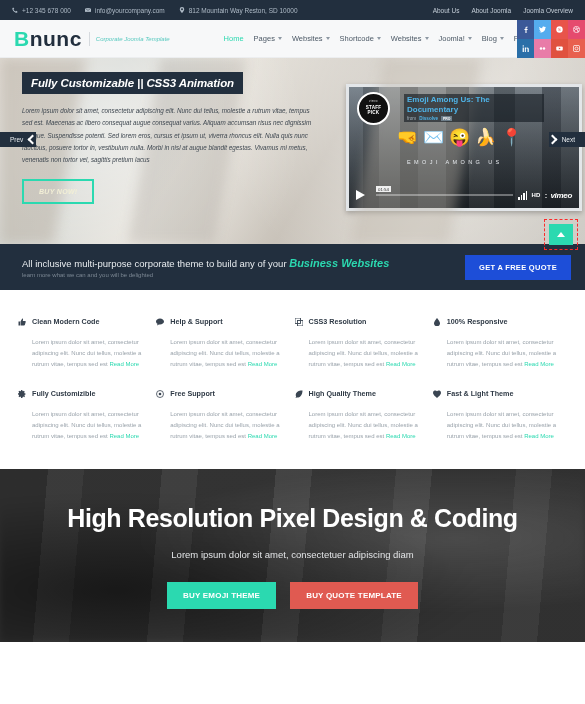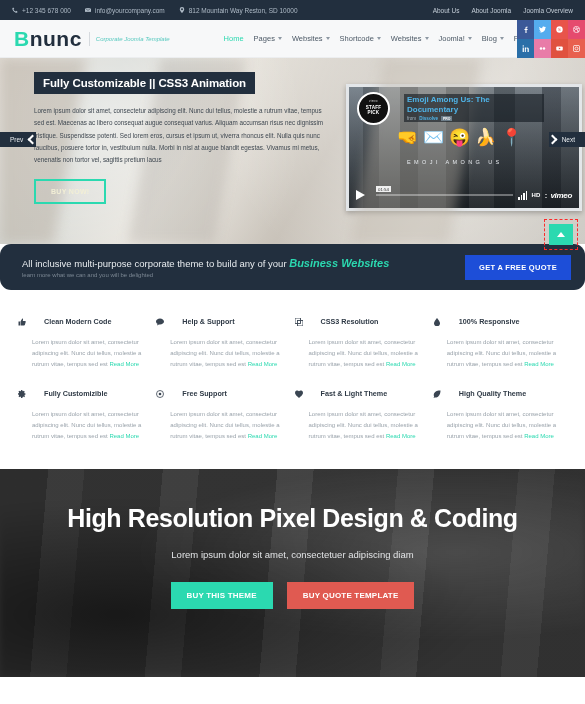--- a/index.html
+++ b/index.html
@@ -57,21 +57,21 @@
       linear-gradient(120deg,#d8d2c9 0%,#cfd2cd 18%,#e6e2da 35%,#c9c3ba 55%,#dcd8d1 75%,#cfccc6 100%);
   }
   .hero:after{
     content:""; position:absolute; inset:0;
     background:
       linear-gradient(100deg, rgba(185,176,164,.5) 0 14%, rgba(255,255,255,0) 14% 26%,
       rgba(170,165,158,.35) 26% 40%, rgba(255,255,255,0) 40% 62%,
       rgba(190,182,170,.4) 62% 78%, rgba(255,255,255,0) 78% 100%);
     filter: blur(6px);
   }
-  .hero-inner { position: relative; z-index: 3; padding: 14px 16px 0 34px; display:flex; }
+  .hero-inner { position: relative; z-index: 3; padding: 14px 16px 0 22px; display:flex;font-style:italic; }
   .hero-left { width: 300px; }
   .hero-title {
     display:inline-block; background:#222f3e; color:#fff; font-size:11.5px; font-weight:bold;
     padding: 5px 9px; letter-spacing: -.1px; white-space:nowrap;
   }
   .hero-text { margin-top: 11px; font-size: 6.3px; line-height: 1.95; color: #3e4750; width: 290px; }
   .buy-now {
     margin-top: 13px; display:inline-block; border: 2px solid #2bd9b0; color:#f2efd6;
     background: transparent; font-size: 7px; font-weight: bold; letter-spacing: .3px;
     padding: 7px 15px;
@@ -135,50 +135,50 @@
   .slide-next { right:0; padding-right:10px; }
   .chev { width:7px; height:7px; border-top:2px solid #fff; border-right:2px solid #fff; }
   .chev.l { transform: rotate(-135deg); margin-left:4px; }
   .chev.r { transform: rotate(45deg); margin-right:4px; }
   .slide-prev .lbl { order:0; padding-right:2px;}
   .slide-next .lbl { padding-left:2px;}
 
   
   .cta {
     background:#222f3e; height:46px; display:flex; align-items:center;
-    padding: 0 14px 0 22px; position:relative; z-index:8;border-radius:11px;
+    padding: 0 14px 0 22px; position:relative; z-index:8;
   }
   .cta-text .line1 { font-size:9.5px; color:#e7ebee; }
   .cta-text .line1 em { color:#2bd9b0; font-style:italic; font-weight:bold; font-size:11px;}
   .cta-text .line2 { font-size:6px; color:#7b8793; margin-top:3px;}
   .cta-btn {
     margin-left:auto; background:#1d4ed8; color:#fff; font-size:7.5px; font-weight:bold;
     padding: 8px 14px; letter-spacing:.3px; white-space:nowrap;
   }
   .scroll-top {
     position:absolute; right:12px; top:-20px; width:24px; height:21px; background:#2bd9b0;
     display:flex; align-items:center; justify-content:center; z-index:12;
   }
   .scroll-top .up { width:0;height:0;border-left:4px solid transparent;border-right:4px solid transparent;border-bottom:5px solid #fff;}
   .hl-box { position:absolute; right:7px; top:-25px; width:34px; height:31px; border:1.5px dashed #fb2b2b; z-index:13;}
 
   
   .features { padding: 22px 14px 26px 18px; background:#fff; }
   .frow { display:flex; }
   .frow + .frow { margin-top: 14px; }
   .fcol { width: 25%; padding-right: 14px; }
-  .fhead { display:flex; align-items:center; gap:18px; }
+  .fhead { display:flex; align-items:center; gap:6px; }
   .fhead svg { width:8px; height:8px; fill:#3a4552; flex:none;}
   .ftitle { font-size:7.2px; font-weight:bold; color:#2f3a46; white-space:nowrap;}
   .fbody { margin-top:7px; margin-left:14px; font-size:6px; line-height:1.85; color:#9aa3ab;}
   .fbody a { color:#2bd9b0; text-decoration:none;}
 
   
   .promo {
-    height:208px; position:relative; overflow:hidden;
+    height:173px; position:relative; overflow:hidden;
     background:
       linear-gradient(0deg, rgba(40,40,40,.72), rgba(40,40,40,.72)),
       linear-gradient(95deg,#3a3a3a 0 8%, #6a6a6a 8% 14%, #4a4a4a 14% 27%, #7b7b7b 27% 33%,
       #4f4f4f 33% 46%, #8a8a8a 46% 52%, #585858 52% 66%, #7d7d7d 66% 72%,
       #4b4b4b 72% 86%, #6e6e6e 86% 92%, #474747 92% 100%);
   }
   .promo:before{
     content:""; position:absolute; inset:0;
     background: radial-gradient(ellipse at 20% 70%, rgba(0,0,0,.5), transparent 55%),
                 radial-gradient(ellipse at 78% 40%, rgba(255,255,255,.12), transparent 50%);
@@ -448,43 +448,43 @@
           <span><svg viewBox="0 0 16 16">
                 <circle cx="8" cy="8" r="7" fill="none" stroke="#3a4552" stroke-width="1.6"></circle>
                 <circle cx="8" cy="8" r="2.6"></circle>
               </svg></span>
           <span class="ftitle">Free Support</span>
         </div>
         <div class="fbody"><span>Lorem ipsum dolor sit amet, consectetur adipiscing elit. Nunc dui tellus, molestie a rutrum vitae, tempus sed est </span><a href="#">Read More</a></div>
       </div>
       <div class="fcol">
         <div class="fhead">
+          <span><svg viewBox="0 0 16 16">
+                <path d="M15 1C10 1 4 2 2 7c-1.4 3.5.4 6.3.4 6.3L1 15l1.2 1 1.6-1.7S7 16 10 13.5C14 10.2 15 5 15 1z"></path>
+              </svg></span>
+          <span class="ftitle">High Quality Theme</span>
+        </div>
+        <div class="fbody"><span>Lorem ipsum dolor sit amet, consectetur adipiscing elit. Nunc dui tellus, molestie a rutrum vitae, tempus sed est </span><a href="#">Read More</a></div>
+      </div>
+      <div class="fcol">
+        <div class="fhead">
           <span><svg viewBox="0 0 16 15">
                 <path d="M8 15S0 9.5 0 4.8A4.5 4.5 0 018 2.2 4.5 4.5 0 0116 4.8C16 9.5 8 15 8 15z"></path>
               </svg></span>
           <span class="ftitle">Fast &amp; Light Theme</span>
-        </div>
-        <div class="fbody"><span>Lorem ipsum dolor sit amet, consectetur adipiscing elit. Nunc dui tellus, molestie a rutrum vitae, tempus sed est </span><a href="#">Read More</a></div>
-      </div>
-      <div class="fcol">
-        <div class="fhead">
-          <span><svg viewBox="0 0 16 16">
-                <path d="M15 1C10 1 4 2 2 7c-1.4 3.5.4 6.3.4 6.3L1 15l1.2 1 1.6-1.7S7 16 10 13.5C14 10.2 15 5 15 1z"></path>
-              </svg></span>
-          <span class="ftitle">High Quality Theme</span>
         </div>
         <div class="fbody"><span>Lorem ipsum dolor sit amet, consectetur adipiscing elit. Nunc dui tellus, molestie a rutrum vitae, tempus sed est </span><a href="#">Read More</a></div>
       </div>
     </div>
   </div>
 
   <div class="promo">
     <div class="promo-inner">
       <h1>High Resolution Pixel Design &amp; Coding</h1>
       <p>Lorem ipsum dolor sit amet, consectetuer adipiscing diam</p>
       <div class="promo-btns">
-        <div class="pbtn teal">BUY THIS THEME</div>
+        <div class="pbtn teal">BUY EMOJI THEME</div>
         <div class="pbtn red">BUY QUOTE TEMPLATE</div>
       </div>
     </div>
   </div>
 
 </div>
 
 </body></html>

